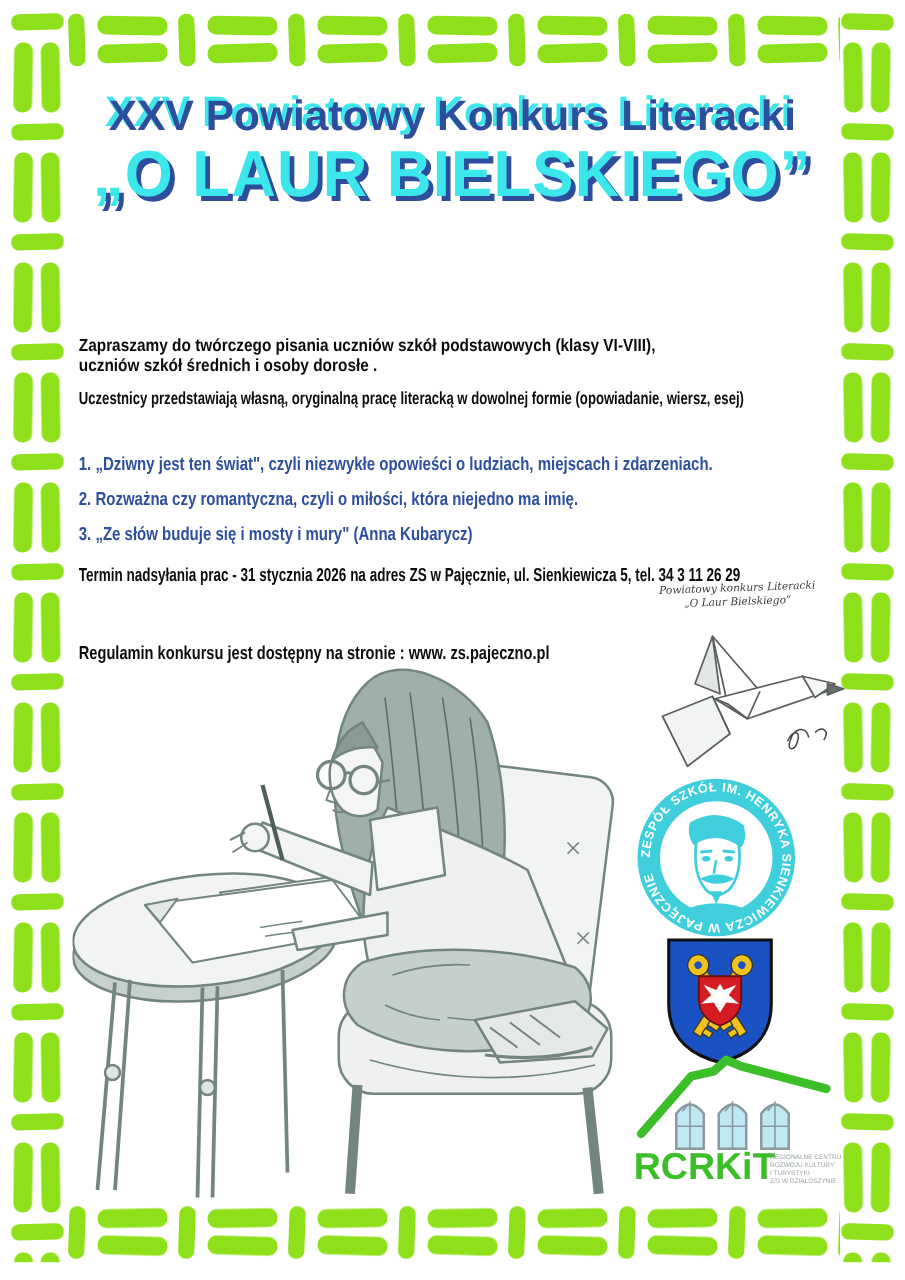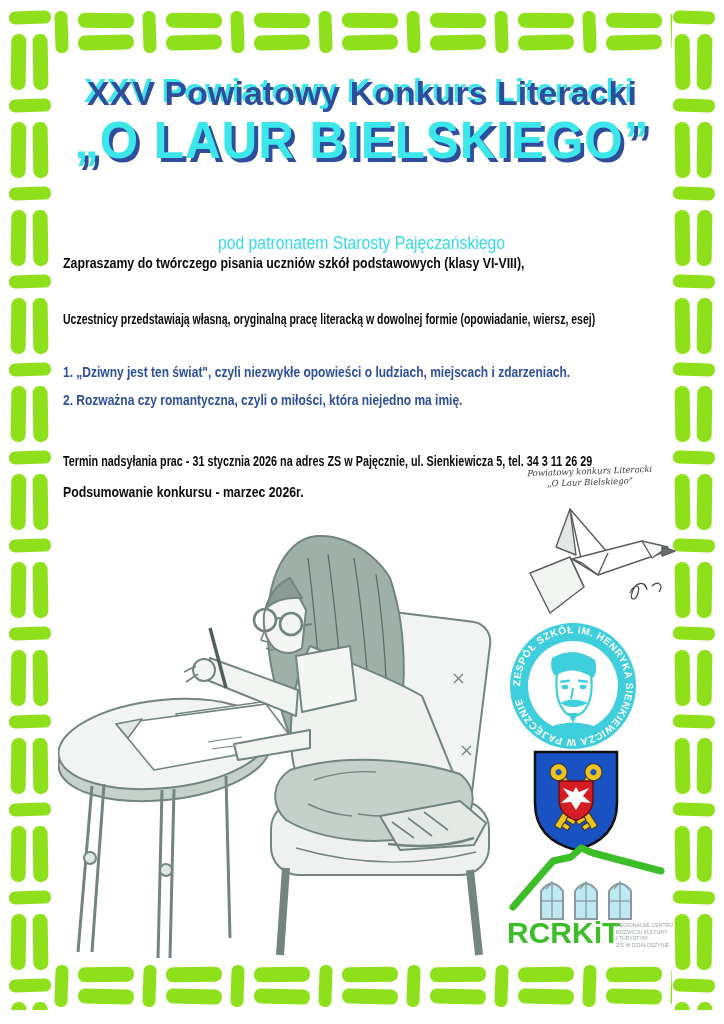--- a/index.html
+++ b/index.html
@@ -72,43 +72,46 @@
     <rect width="48" height="1002" fill="url(#vpat2)"></rect>
   </svg>
 
   <div class="abs center-line" style="top:74px">
     <span class="fit title1">XXV Powiatowy Konkurs Literacki</span>
   </div>
   <div class="abs center-line" style="top:110px">
     <span class="fit title2" style="transform:scaleX(0.95)">„O LAUR BIELSKIEGO”</span>
   </div>
 
-  <div class="abs center-line" style="top:233px">
-    <span class="fit org" style="transform:scaleX(0.9)">pod patronatem Starosty Pajęczańskiego</span>
-  </div>
-
-  <div class="abs leftline" style="top:254px">
+
+  <div class="abs leftline" style="top:268px">
     <span class="fitl intro" style="transform:scaleX(0.88)">Zapraszamy do twórczego pisania uczniów szkół podstawowych (klasy VI-VIII),</span>
+  </div>
+  <div class="abs leftline" style="top:284px">
+    <span class="fitl intro" style="transform:scaleX(0.88)">uczniów szkół średnich i osoby dorosłe .</span>
   </div>
   <div class="abs leftline" style="top:310px">
     <span class="fitl intro" style="transform:scaleX(0.75)">Uczestnicy przedstawiają własną, oryginalną pracę literacką w dowolnej formie (opowiadanie, wiersz, esej)</span>
   </div>
 
   <div class="abs leftline" style="top:363px">
     <span class="fitl theme" style="transform:scaleX(0.80)">1. „Dziwny  jest ten świat", czyli niezwykłe opowieści o ludziach, miejscach i zdarzeniach.</span>
   </div>
   <div class="abs leftline" style="top:391px">
     <span class="fitl theme" style="transform:scaleX(0.80)">2. Rozważna czy romantyczna, czyli o miłości, która niejedno ma imię.</span>
   </div>
+  <div class="abs leftline" style="top:419px">
+    <span class="fitl theme" style="transform:scaleX(0.80)">3. „Ze słów buduje się i mosty i mury" (Anna Kubarycz)</span>
+  </div>
 
   <div class="abs leftline" style="top:452px">
     <span class="fitl info" style="transform:scaleX(0.72)">Termin nadsyłania prac - 31 stycznia 2026 na adres ZS w Pajęcznie, ul. Sienkiewicza 5, tel. 34 3 11 26 29</span>
   </div>
-  <div class="abs leftline" style="top:483px">
-    <span class="fitl info" style="transform:scaleX(0.82)">Podsumowanie konkursu - marzec 2026r.</span>
+  <div class="abs leftline" style="top:514px">
+    <span class="fitl info" style="transform:scaleX(0.78)">Regulamin konkursu jest dostępny na stronie : www. zs.pajeczno.pl</span>
   </div>
 
   <div class="abs hand" style="left:505px;top:466px">
     <div>Powiatowy konkurs Literacki</div>
     <div>„O Laur Bielskiego”</div>
   </div>
 
   <svg class="abs" style="left:512px;top:495px" width="170" height="130" viewBox="0 0 170 130">
     <g stroke="#5a5f5e" stroke-width="1.4" stroke-linejoin="round">
       <polygon points="18,78 58,62 72,92 38,118" fill="#f2f4f2"></polygon>

